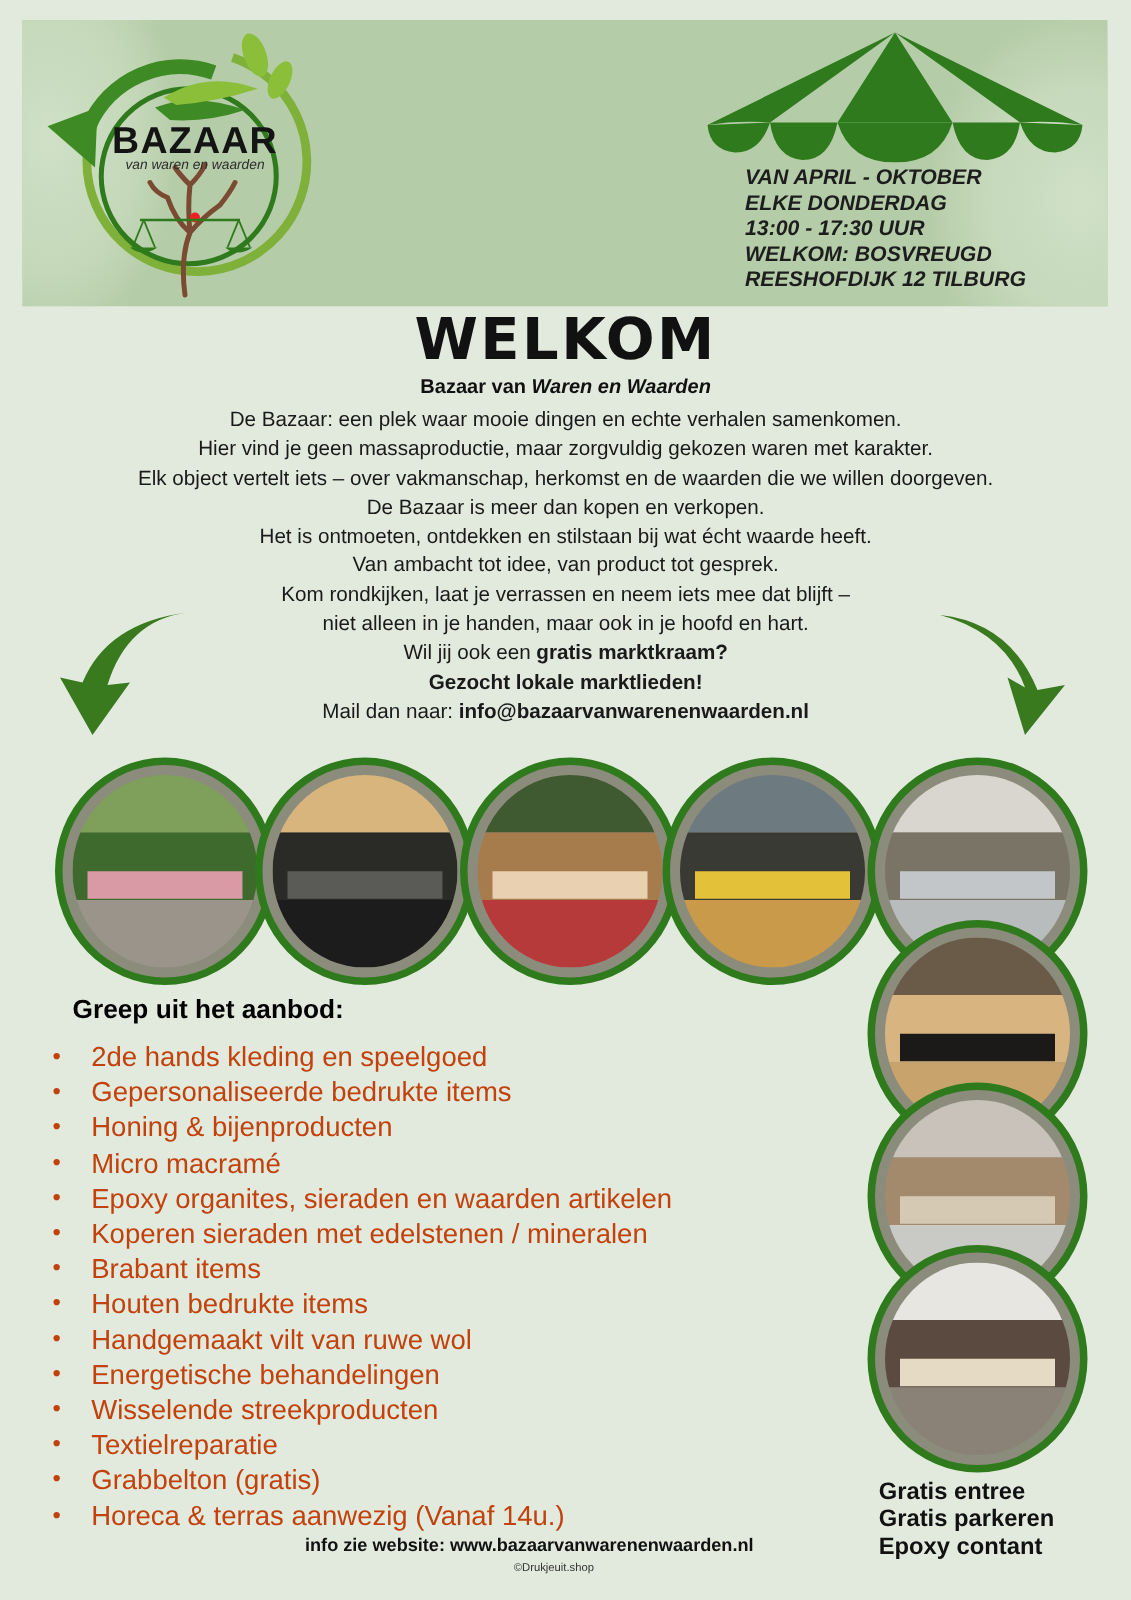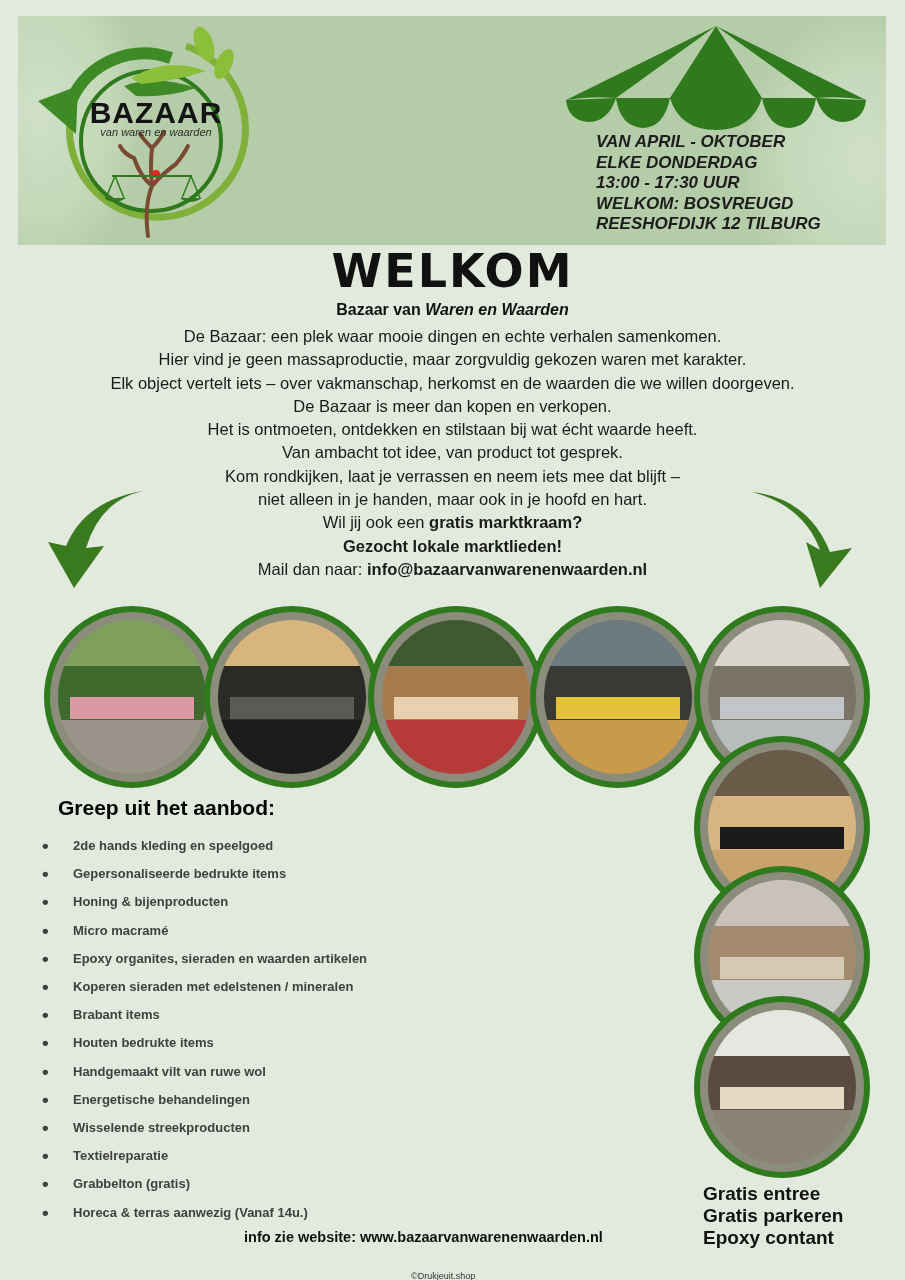--- a/index.html
+++ b/index.html
@@ -86,34 +86,34 @@
 
   
   .offer-title {
     position: absolute; left: 42px; top: 796px;
     font-weight: bold; font-size: 21px; color: #000000; margin-left: 16px;
   }
   .offer-list {
     position: absolute; left: 42px; top: 832px; list-style: none;
   }
   .offer-list li {
-    position: relative; padding-left: 31px; font-weight: bold;
-    font-size: 13px; line-height: 28.2px; color: #404040; white-space: nowrap;
+    position: relative; padding-left: 31px; font-weight: normal;
+    font-size: 22px; line-height: 28.2px; color: #c2410c; white-space: nowrap;
   }
   .offer-list li::before {
     content: "\2022"; position: absolute; left: 0; top: 0; font-size: 19px;
   }
 
   .website {
     position: absolute; left: 244px; top: 1229px;
     font-weight: bold; font-size: 14.5px; color: #111;
   }
   .copyright {
     position: absolute; left: 411px; top: 1249px;
-    font-size: 9px; color: #333; margin-top: 22px;
+    font-size: 9px; color: #333;
   }
   .extras {
     position: absolute; left: 703px; top: 1183px;
     font-weight: bold; font-size: 19px; line-height: 22px; color: #111;
   }
   .extras span { display: block; }
 </style>
 </head>
 <body>
 

